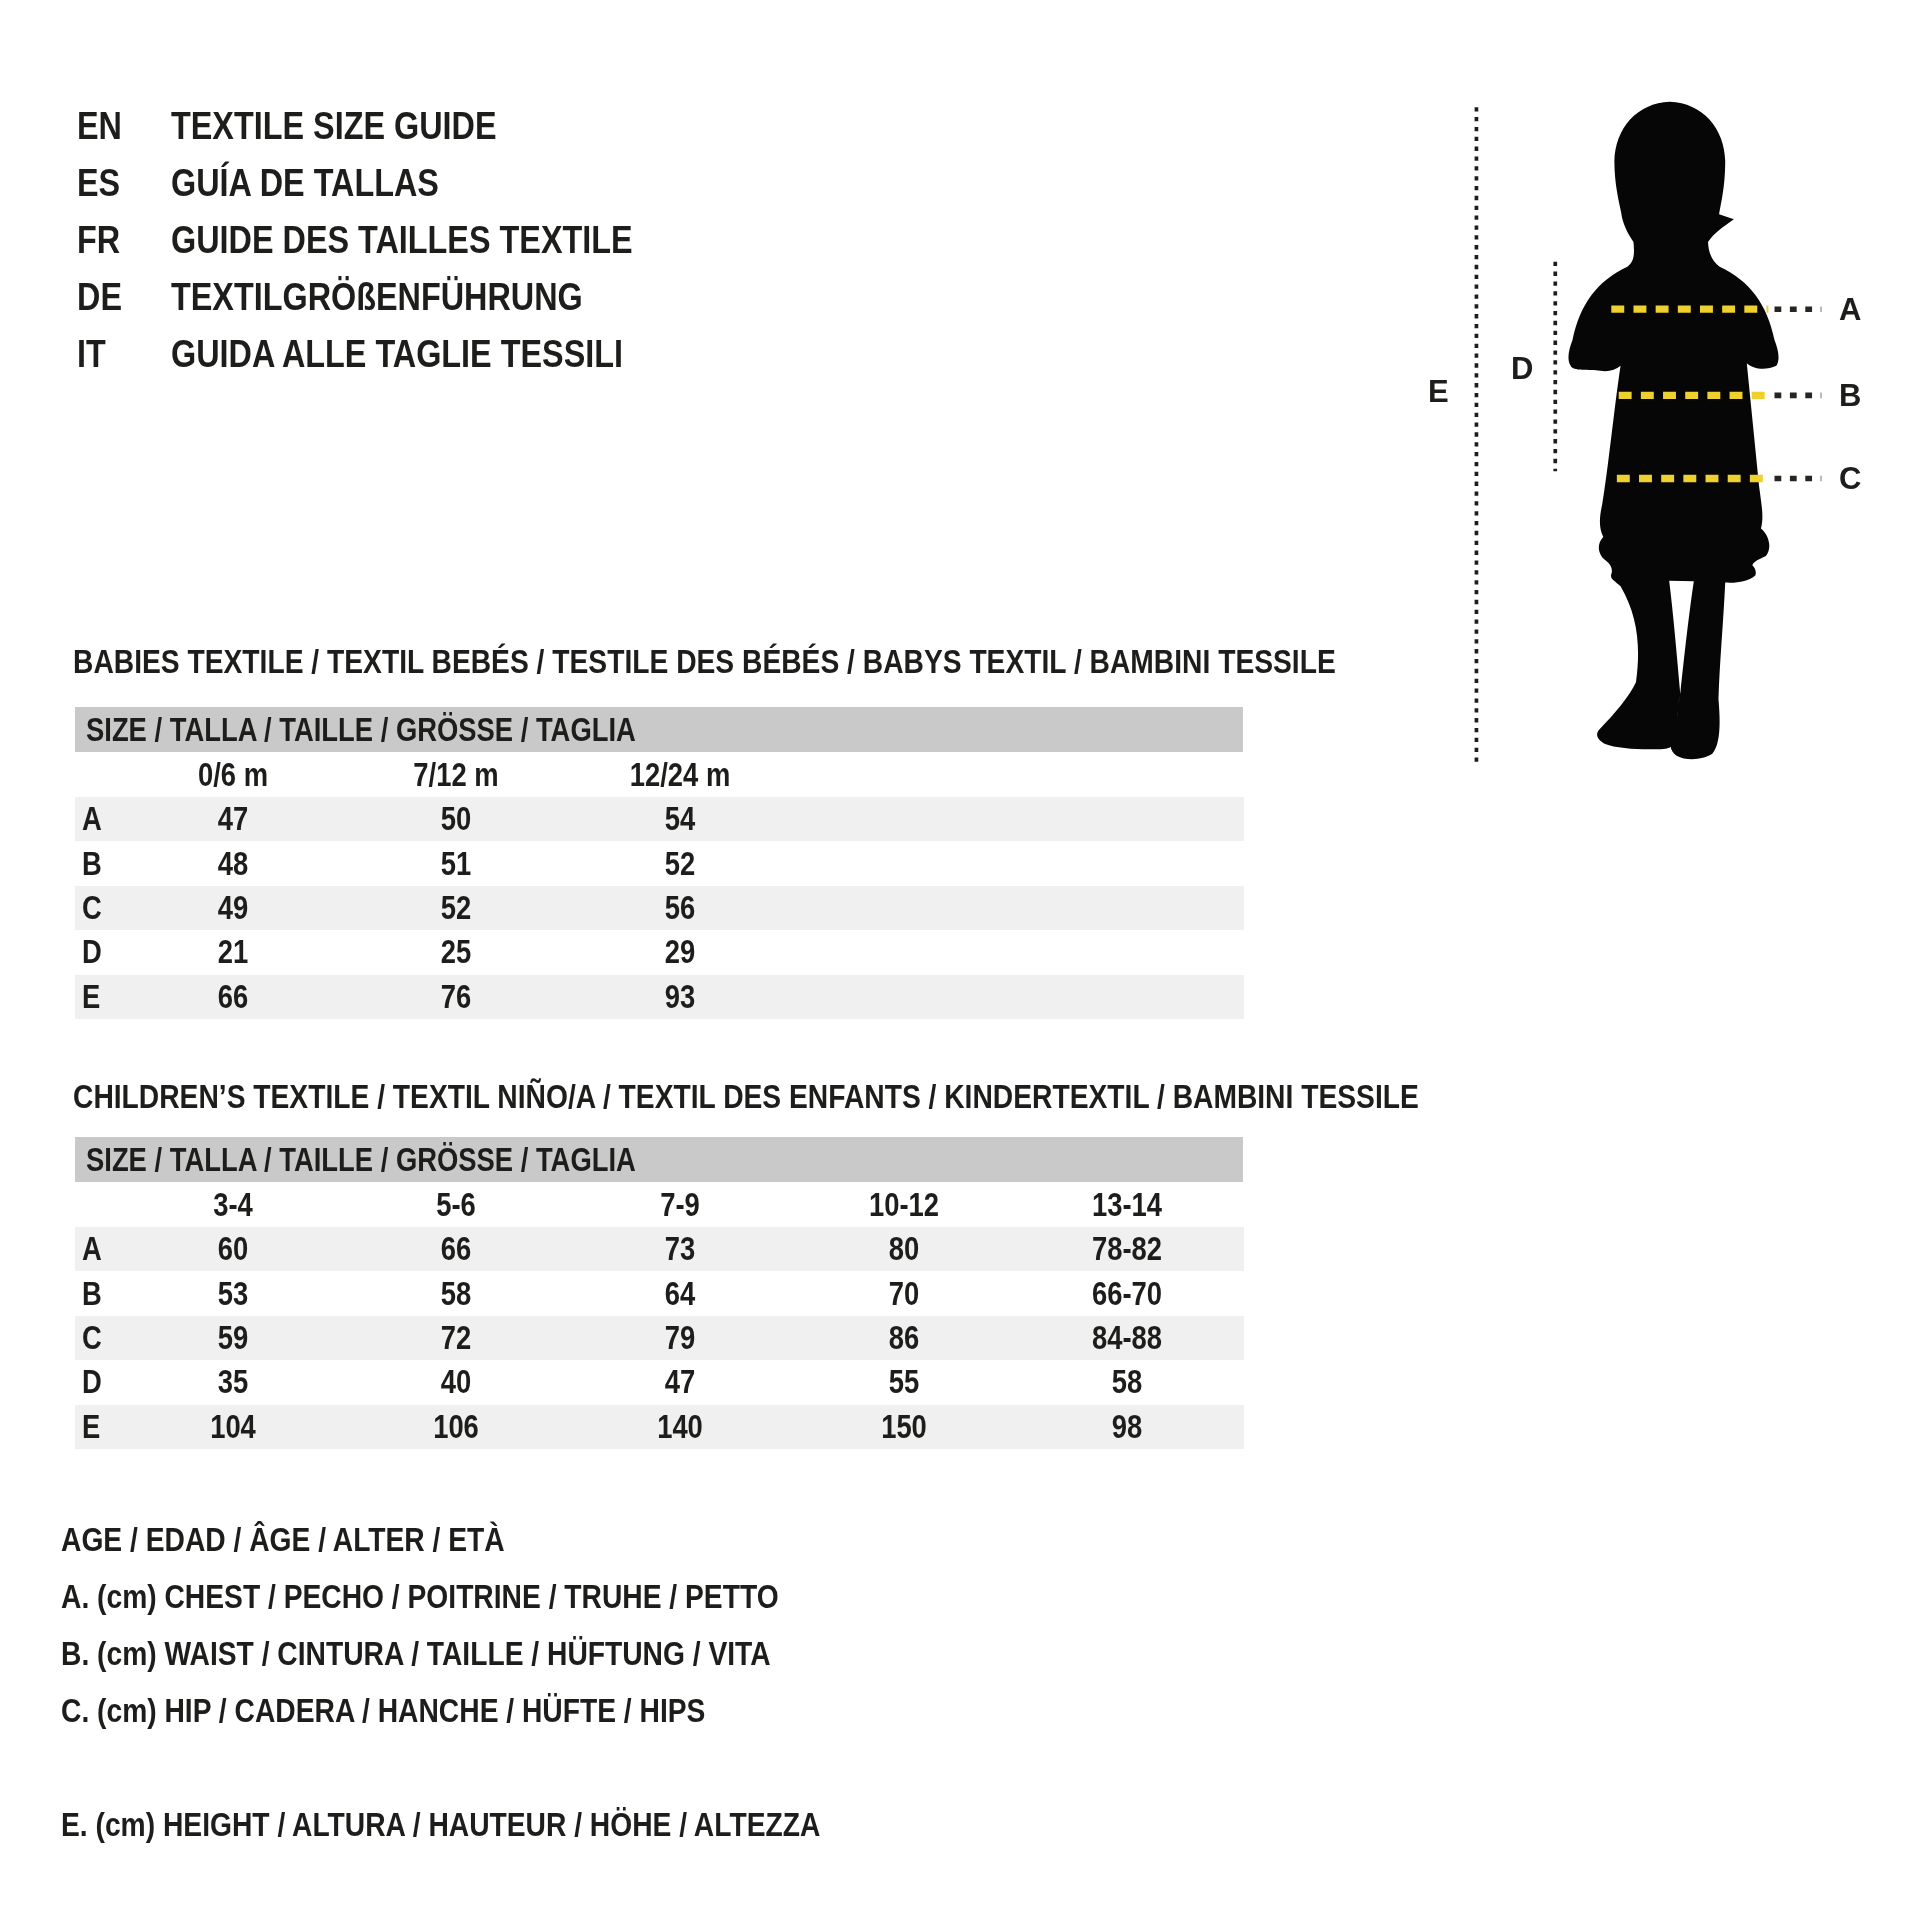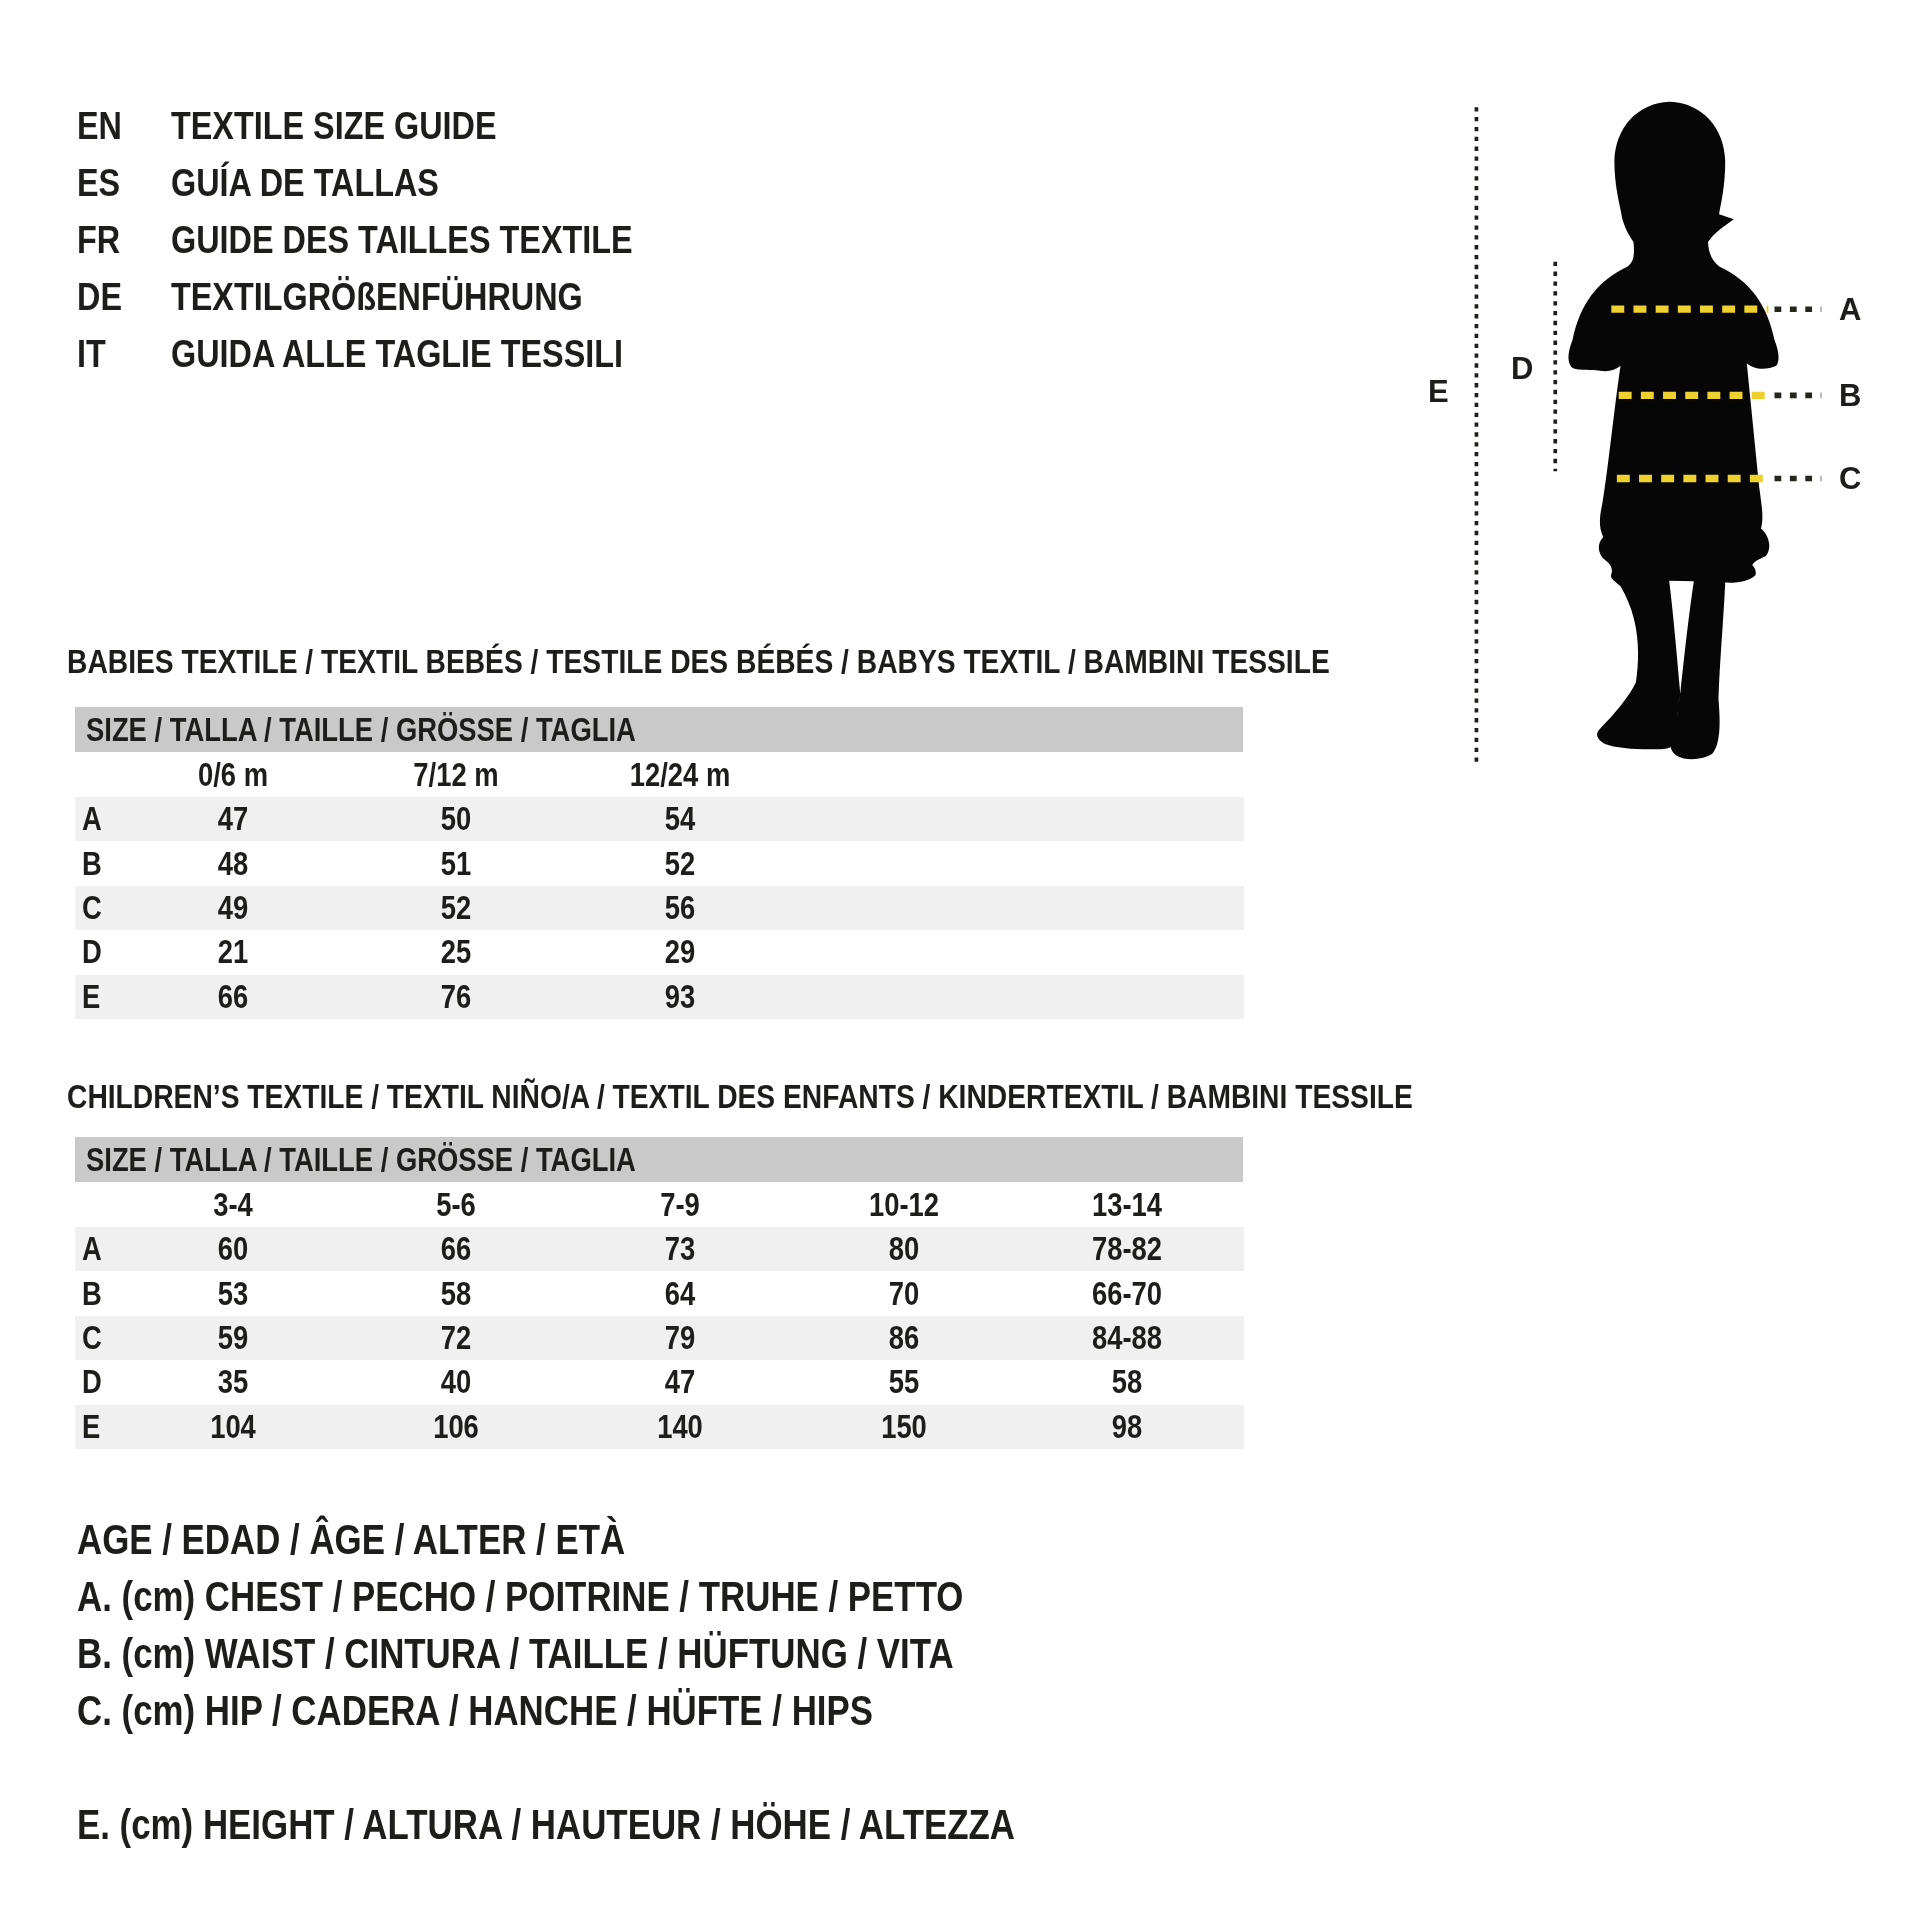--- a/index.html
+++ b/index.html
@@ -8,34 +8,34 @@
     font-family:"Liberation Sans", sans-serif; font-weight:700; color:#1d1d1b;
     overflow:hidden;
   }
   
   .cx { display:inline-block; transform:scaleX(0.83); transform-origin:0 50%; white-space:nowrap; }
   
   .lang-block { position:absolute; left:77px; top:97px; }
   .lang-row { display:flex; height:57px; line-height:57px; font-size:39px; }
   .lang-code { width:94px; }
   
-  .section-heading { position:absolute; left:67px; height:57px; line-height:57px; font-size:34px; }
+  .section-heading { position:absolute; left:73px; height:57px; line-height:57px; font-size:34px; }
   
   .size-bar {
     position:absolute; left:75px; width:1168px; height:45px; line-height:45px;
     background:#c9c9c9; font-size:33px; padding-left:11px; box-sizing:border-box;
   }
   
   .trow { position:absolute; left:75px; width:1169px; height:44px; line-height:44px; font-size:33px; }
   .trow.shade { background:#f0f0f0; }
   .cell-label { position:absolute; left:6.8px; }
   .cell { position:absolute; transform:translateX(-50%) scaleX(0.83); white-space:nowrap; }
   .c1 { left:158px; } .c2 { left:381px; } .c3 { left:605px; } .c4 { left:829px; } .c5 { left:1052px; }
   
-  .legend-row { position:absolute; left:77px; height:57px; line-height:57px; font-size:42px; }
+  .legend-row { position:absolute; left:61px; height:57px; line-height:57px; font-size:34px; }
   
   .diagram-svg { position:absolute; left:1405px; top:92px; }
   .diagram-label { position:absolute; font-size:31px; line-height:31px; letter-spacing:0.6px; }
 </style>
 </head>
 <body>
 
 <div class="page">
 
   <div class="lang-block">

